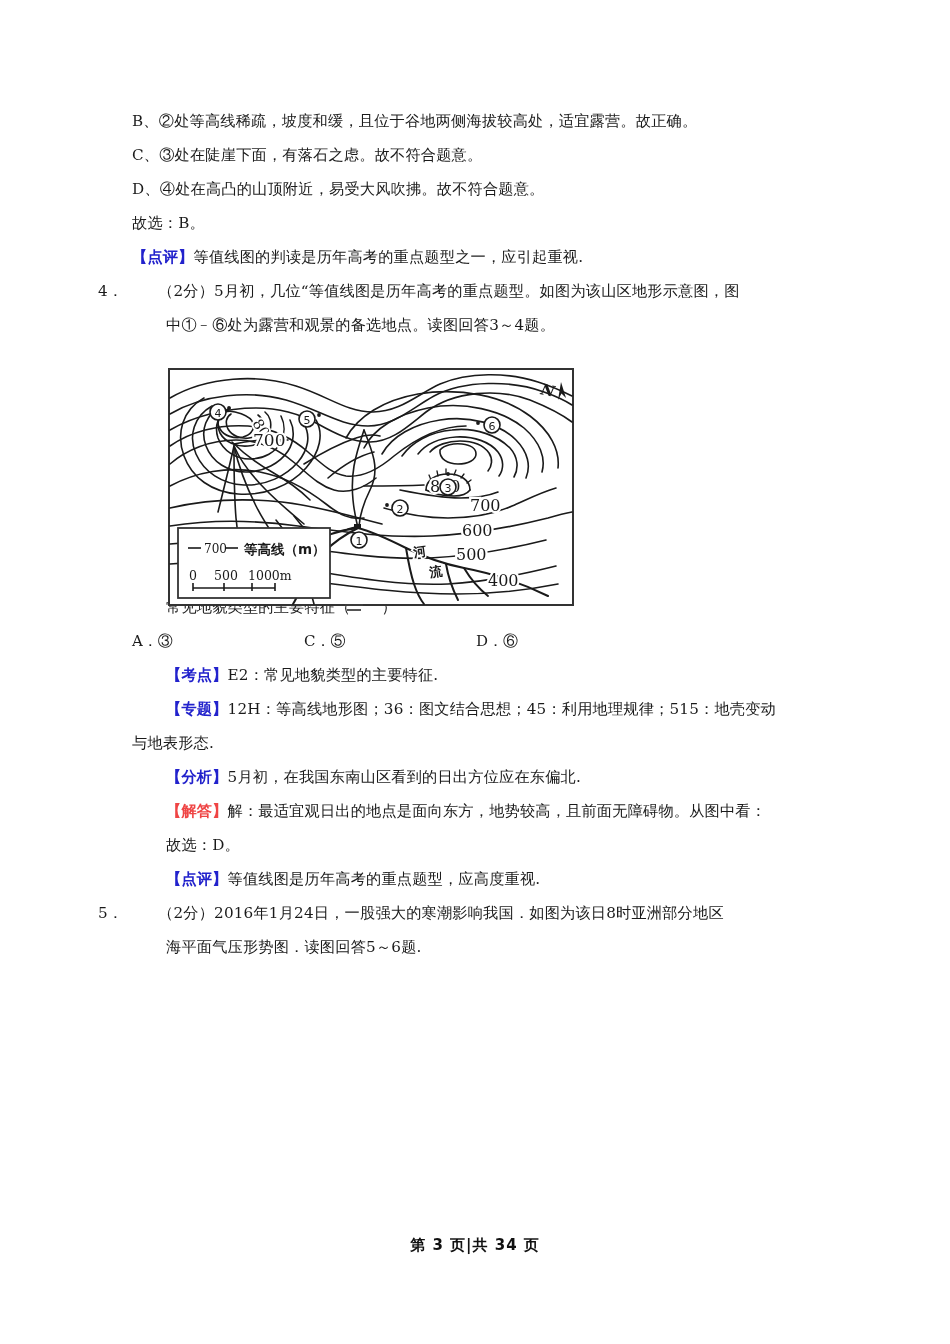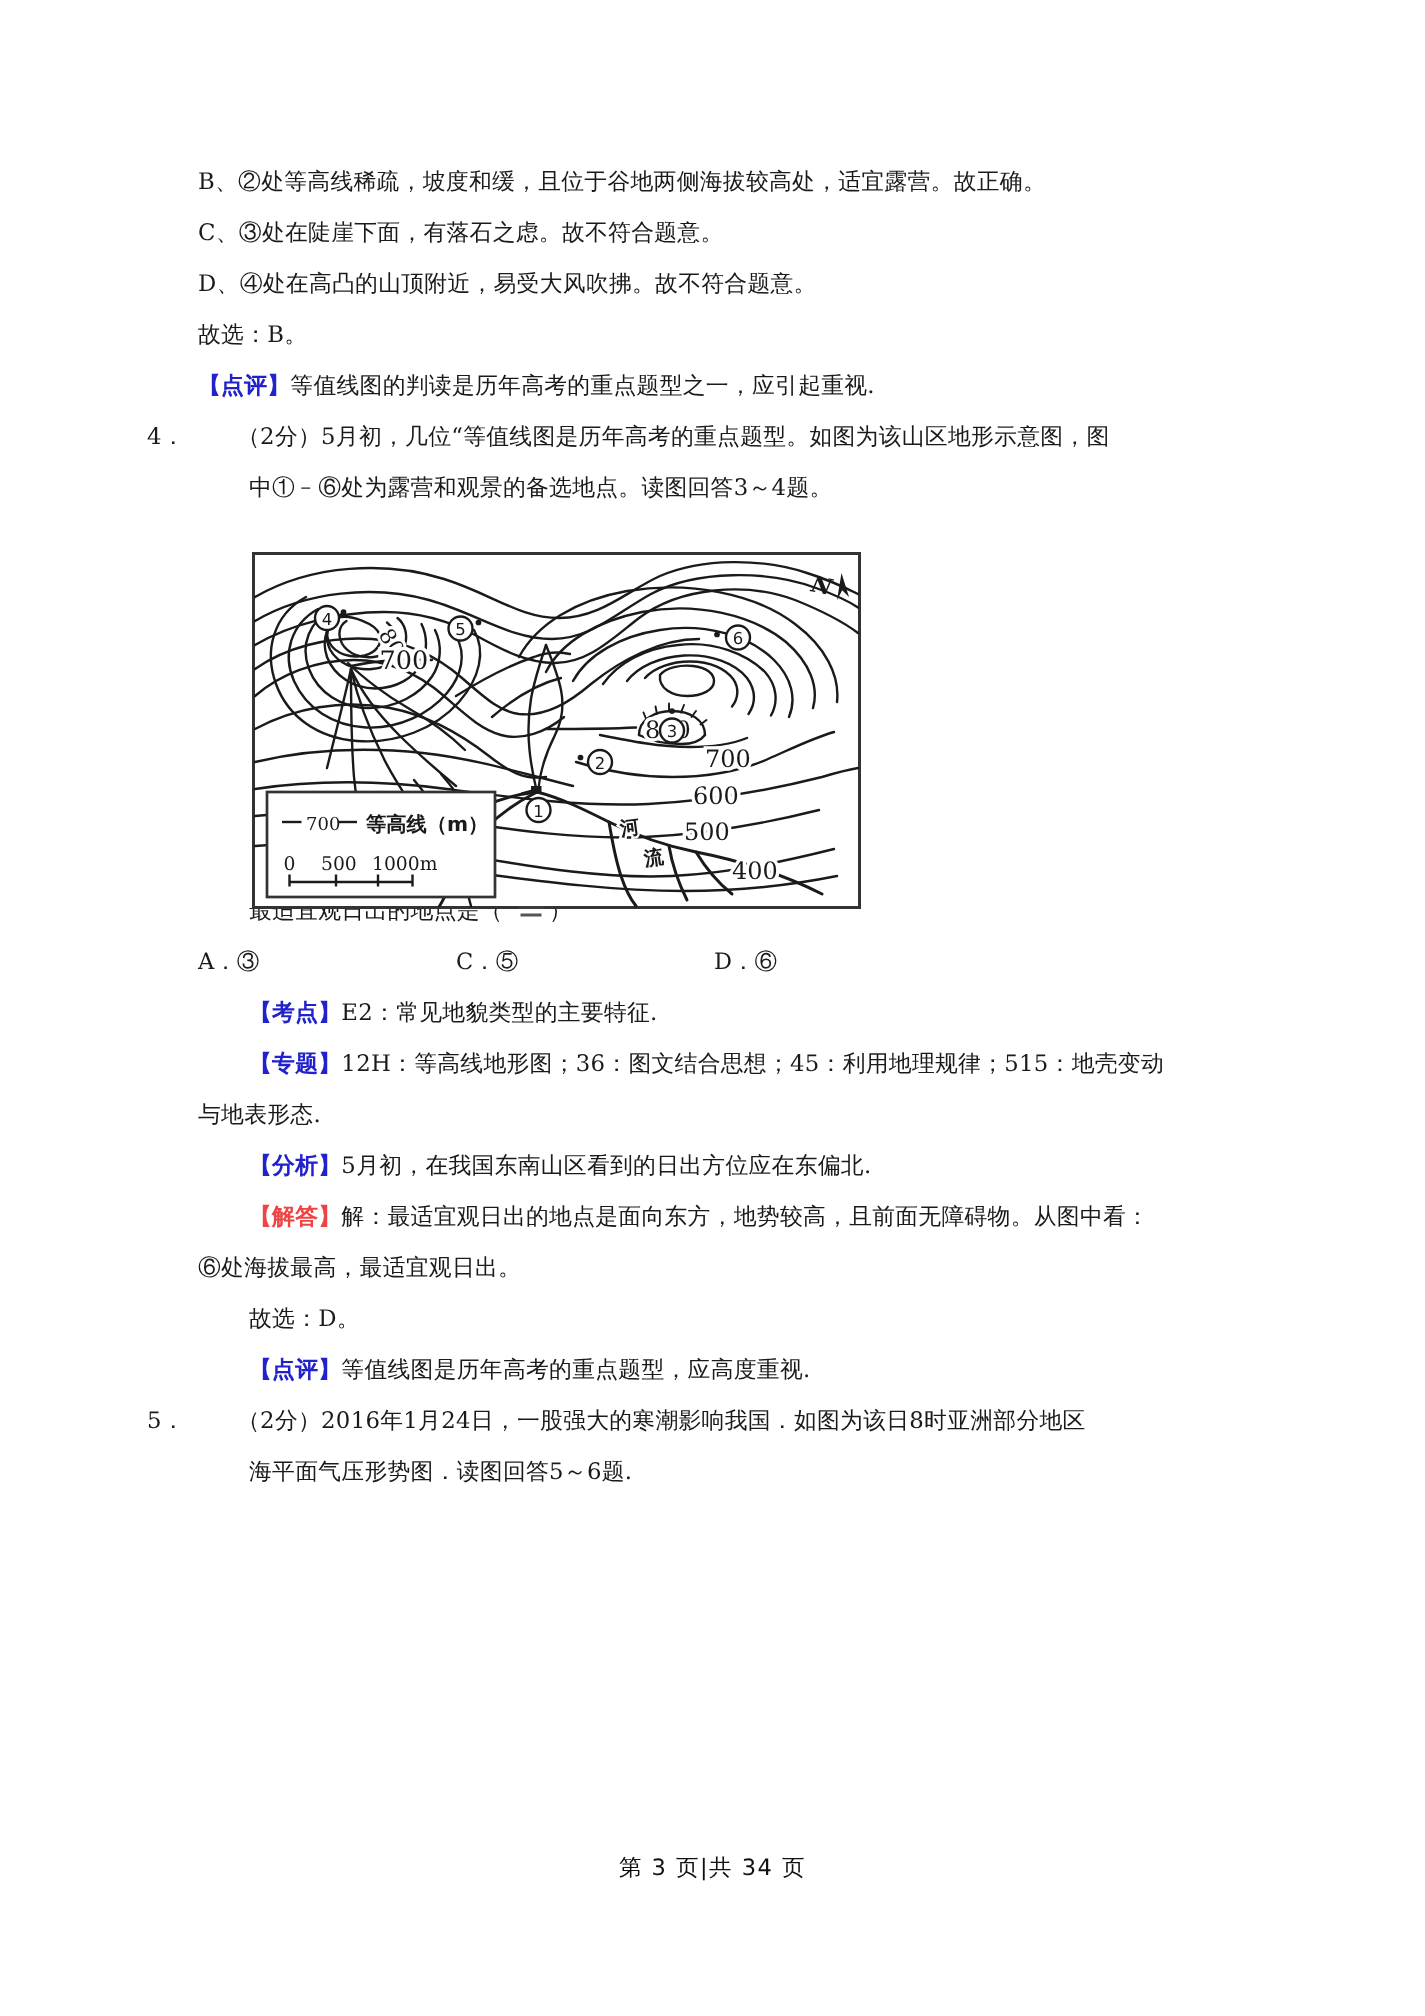--- a/index.html
+++ b/index.html
@@ -110,57 +110,57 @@
   .footer {
     position: absolute;
     left: 0;
     top: 1236px;
     width: 950px;
     text-align: center;
     font-size: 15px;
     font-family: "DejaVu Sans", "Liberation Sans", sans-serif;
     color: #111;
     letter-spacing: 1px;
+    font-weight: bold;
   }
 </style>
 </head>
 <body>
 
 <div class="page">
 
   <div class="content">
 
     <p class="para">B、②处等高线稀疏，坡度和缓，且位于谷地两侧海拔较高处，适宜露营。故正确。</p>
     <p class="para">C、③处在陡崖下面，有落石之虑。故不符合题意。</p>
     <p class="para">D、④处在高凸的山顶附近，易受大风吹拂。故不符合题意。</p>
     <p class="para">故选：B。</p>
     <p class="para"><span class="tag">【点评】</span><span>等值线图的判读是历年高考的重点题型之一，应引起重视.</span></p>
 
     <p class="para indent-lbl"><span class="qnum">4．</span><span>（2分）</span><span>5月初，几位“等值线图是历年高考的重点题型。如图为该山区地形示意图，图</span></p>
     <p class="para hang">中①﹣⑥处为露营和观景的备选地点。读图回答3～4题。</p>
 
     <div style="height:248px"></div>
 
-    <p class="para hang">最适宜观日出的地点是（　　）</p>
+    <p class="para hang">常见地貌类型的主要特征（　　）</p>
 
     <div class="options hang">
       <div class="opt"><span>A．</span><span>③</span></div>
       <div class="opt"><span>C．</span><span>⑤</span></div>
       <div class="opt"><span>D．</span><span>⑥</span></div>
     </div>
 
     <p class="para hang"><span class="tag">【考点】</span><span>E2：常见地貌类型的主要特征.</span></p>
 
     <p class="para hang"><span class="tag">【专题】</span><span>12H：等高线地形图；36：图文结合思想；45：利用地理规律；515：地壳变动</span></p>
     <p class="para">与地表形态.</p>
 
     <p class="para hang"><span class="tag">【分析】</span><span>5月初，在我国东南山区看到的日出方位应在东偏北.</span></p>
 
     <p class="para hang"><span class="tag purple">【解答】</span><span>解：最适宜观日出的地点是面向东方，地势较高，且前面无障碍物。从图中看：</span></p>
-    <p class="para">⑥处海拔最高，最适宜观日出。</p>
 
     <p class="para hang">故选：D。</p>
 
     <p class="para hang"><span class="tag">【点评】</span><span>等值线图是历年高考的重点题型，应高度重视.</span></p>
 
     <p class="para indent-lbl"><span class="qnum">5．</span><span>（2分）</span><span>2016年1月24日，一股强大的寒潮影响我国．如图为该日8时亚洲部分地区</span></p>
     <p class="para hang">海平面气压形势图．读图回答5～6题.</p>
 
   </div>
 

